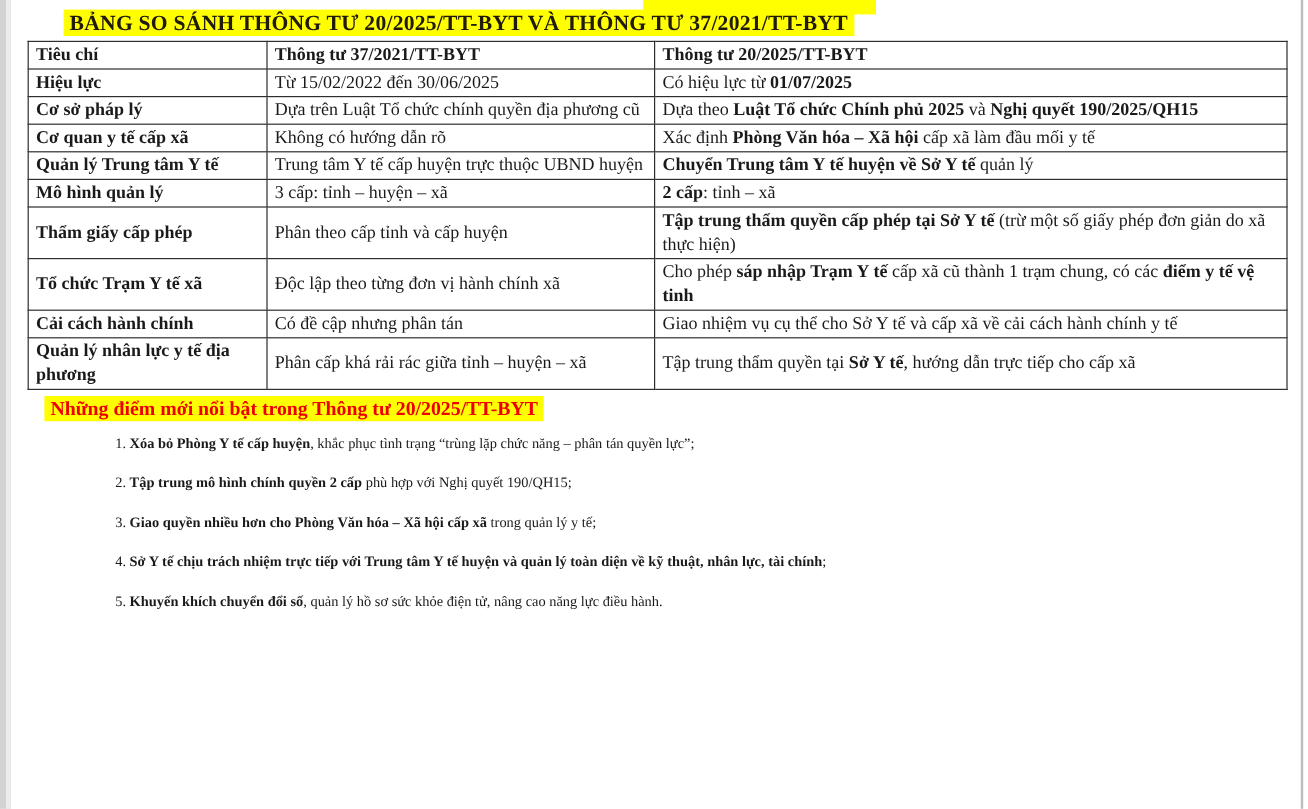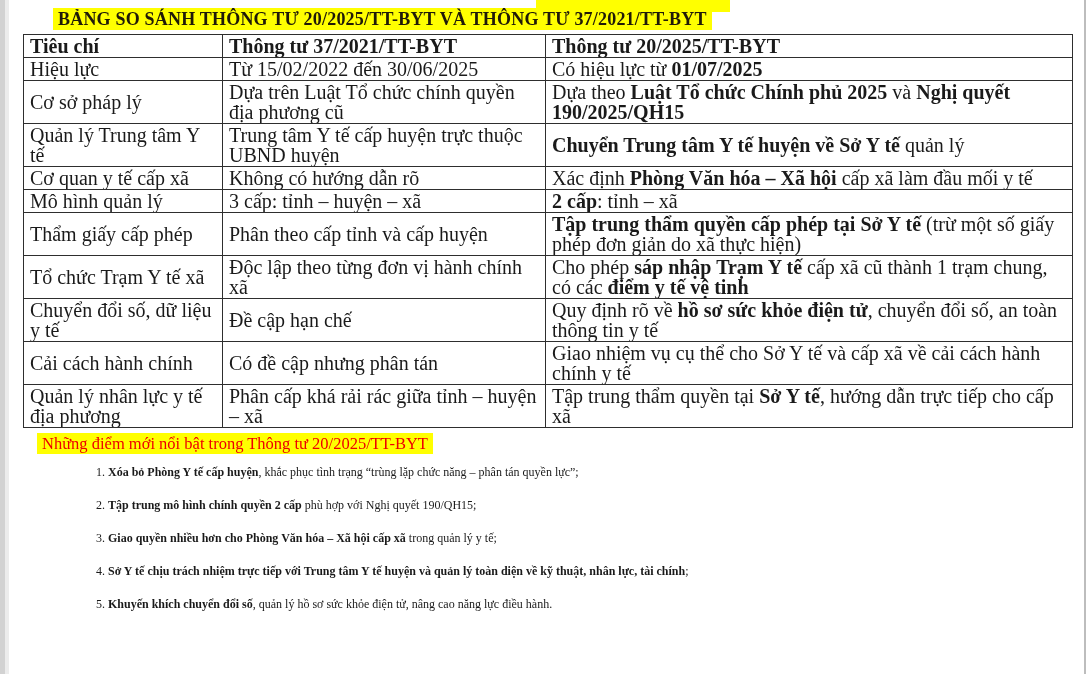--- a/index.html
+++ b/index.html
@@ -14,34 +14,34 @@
   }
   .left-strip { position:absolute; left:0; top:0; width:9px; height:674px; background:#d2d2d2; border-right:4px solid #ececec; }
   .right-line { position:absolute; left:1084px; top:0; width:2px; height:674px; background:#bdbdbd; }
   .top-cutoff { position:absolute; left:536px; top:0; width:194px; height:12px; background:var(--highlight,#ffff00); }
 
   .content { position:absolute; left:23px; top:9px; width:904px; }
 
   .doc-title { margin:0 0 4px 30px; font-size:18px; font-weight:bold; letter-spacing:0.2px; color:var(--title_text,#201a08); white-space:nowrap; }
   .hl { background:var(--highlight,#ffff00); padding:1px 5px; }
 
-  table.cmp { border-collapse:collapse; width:1049px; font-size:20px; table-layout:fixed; }
+  table.cmp { border-collapse:collapse; width:1049px; font-size:15px; table-layout:fixed; }
   .cmp th, .cmp td {
     border:1.5px solid var(--border,#2e2e2e);
     padding:1px 6px;
     line-height:20px;
     vertical-align:middle;
     text-align:left;
     overflow:hidden;
   }
   .cmp th { font-weight:bold; }
-  .crit { font-weight:normal; }
+  .crit { font-weight:bold; }
   .b { font-weight:bold;text-align:right; }
 
-  .section-heading { margin:6px 0 0 14px; font-size:16.5px; font-weight:normal; white-space:nowrap; }
+  .section-heading { margin:6px 0 0 14px; font-size:16.5px; font-weight:bold; white-space:nowrap; }
   .section-heading .hl { color:var(--heading_red,#ee0000); }
 
   ol.highlights { margin:8px 0 0 0; padding-left:85px; font-size:12px; }
   ol.highlights li { margin-bottom:12px; line-height:21px; white-space:nowrap; }
 </style>
 </head>
 <body>
 
 <div class="left-strip"></div>
 <div class="top-cutoff"></div>
@@ -74,54 +74,49 @@
     </tr>
 
     <tr>
       <td class="crit">Cơ sở pháp lý</td>
       <td class="old"><span>Dựa trên Luật Tổ chức chính quyền địa phương cũ</span></td>
       <td class="new"><span>Dựa theo </span><span class="b">Luật Tổ chức Chính phủ 2025</span><span> và </span><span class="b">Nghị quyết 190/2025/QH15</span></td>
     </tr>
 
 
     <tr>
+      <td class="crit">Cơ quan y tế cấp xã</td>
+      <td class="old"><span>Không có hướng dẫn rõ</span></td>
+      <td class="new"><span>Xác định </span><span class="b">Phòng Văn hóa – Xã hội</span><span> cấp xã làm đầu mối y tế</span></td>
+    </tr>
+
+    <tr>
       <td class="crit">Quản lý Trung tâm Y tế</td>
       <td class="old"><span>Trung tâm Y tế cấp huyện trực thuộc UBND huyện</span></td>
       <td class="new"><span class="b">Chuyển Trung tâm Y tế huyện về Sở Y tế</span><span> quản lý</span></td>
-    </tr>
-
-    <tr>
-      <td class="crit">Cơ quan y tế cấp xã</td>
-      <td class="old"><span>Không có hướng dẫn rõ</span></td>
-      <td class="new"><span>Xác định </span><span class="b">Phòng Văn hóa – Xã hội</span><span> cấp xã làm đầu mối y tế</span></td>
     </tr>
 
     <tr>
       <td class="crit">Mô hình quản lý</td>
       <td class="old"><span>3 cấp: tỉnh – huyện – xã</span></td>
       <td class="new"><span class="b">2 cấp</span><span>: tỉnh – xã</span></td>
     </tr>
 
     <tr>
       <td class="crit">Thẩm giấy cấp phép</td>
       <td class="old"><span>Phân theo cấp tỉnh và cấp huyện</span></td>
       <td class="new"><span class="b">Tập trung thẩm quyền cấp phép tại Sở Y tế</span><span> (trừ một số giấy phép đơn giản do xã thực hiện)</span></td>
     </tr>
 
     <tr>
       <td class="crit">Tổ chức Trạm Y tế xã</td>
       <td class="old"><span>Độc lập theo từng đơn vị hành chính xã</span></td>
       <td class="new"><span>Cho phép </span><span class="b">sáp nhập Trạm Y tế</span><span> cấp xã cũ thành 1 trạm chung, có các </span><span class="b">điểm y tế vệ tinh</span></td>
     </tr>
 
-    <tr>
-      <td class="crit">Chuyển đổi số, dữ liệu y tế</td>
-      <td class="old"><span>Đề cập hạn chế</span></td>
-      <td class="new"><span>Quy định rõ về </span><span class="b">hồ sơ sức khỏe điện tử</span><span>, chuyển đổi số, an toàn thông tin y tế</span></td>
-    </tr>
 
     <tr>
       <td class="crit">Cải cách hành chính</td>
       <td class="old"><span>Có đề cập nhưng phân tán</span></td>
       <td class="new"><span>Giao nhiệm vụ cụ thể cho Sở Y tế và cấp xã về cải cách hành chính y tế</span></td>
     </tr>
 
     <tr>
       <td class="crit">Quản lý nhân lực y tế địa phương</td>
       <td class="old"><span>Phân cấp khá rải rác giữa tỉnh – huyện – xã</span></td>

